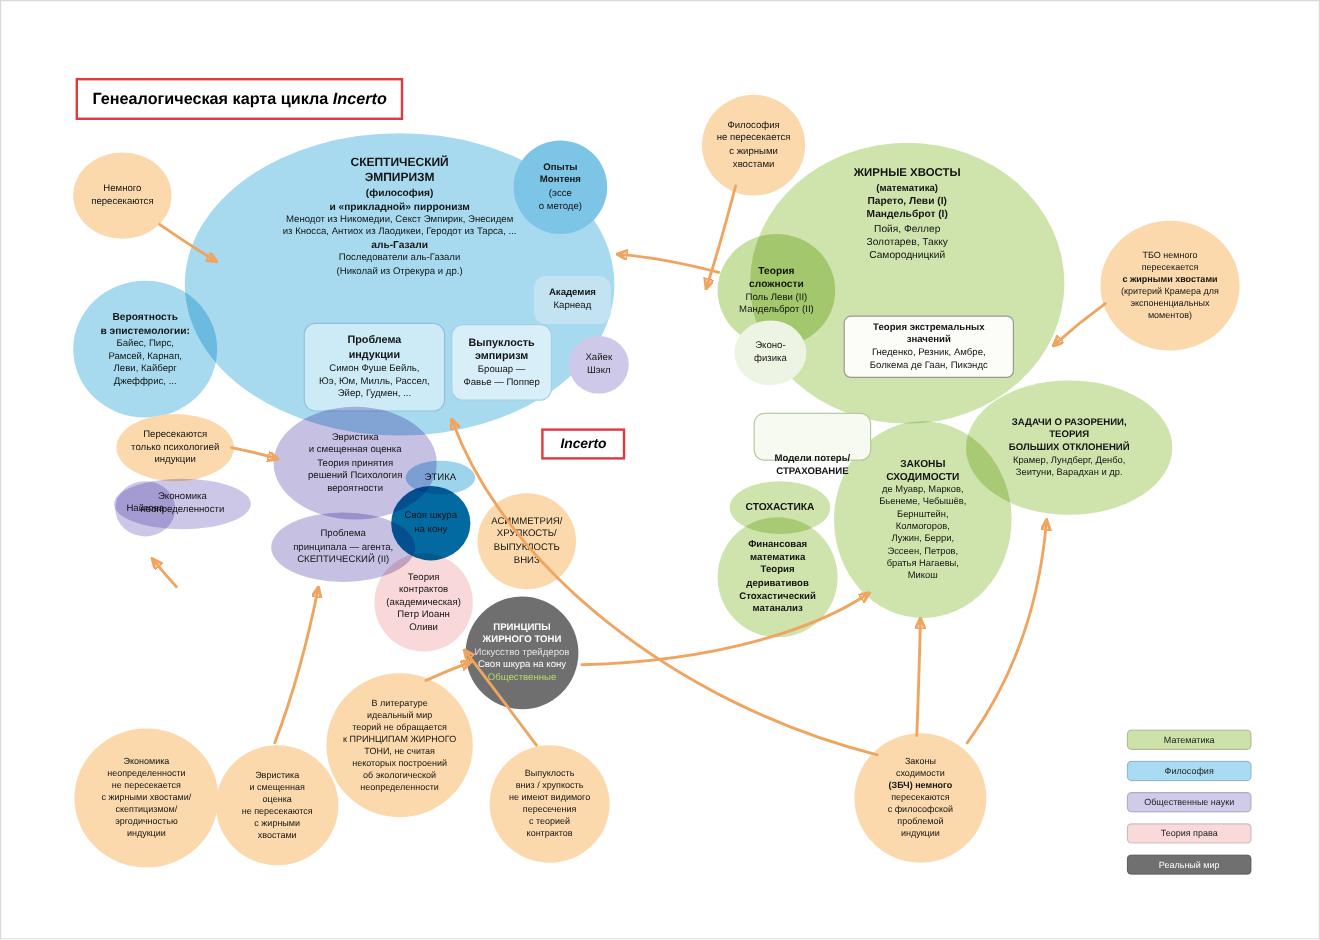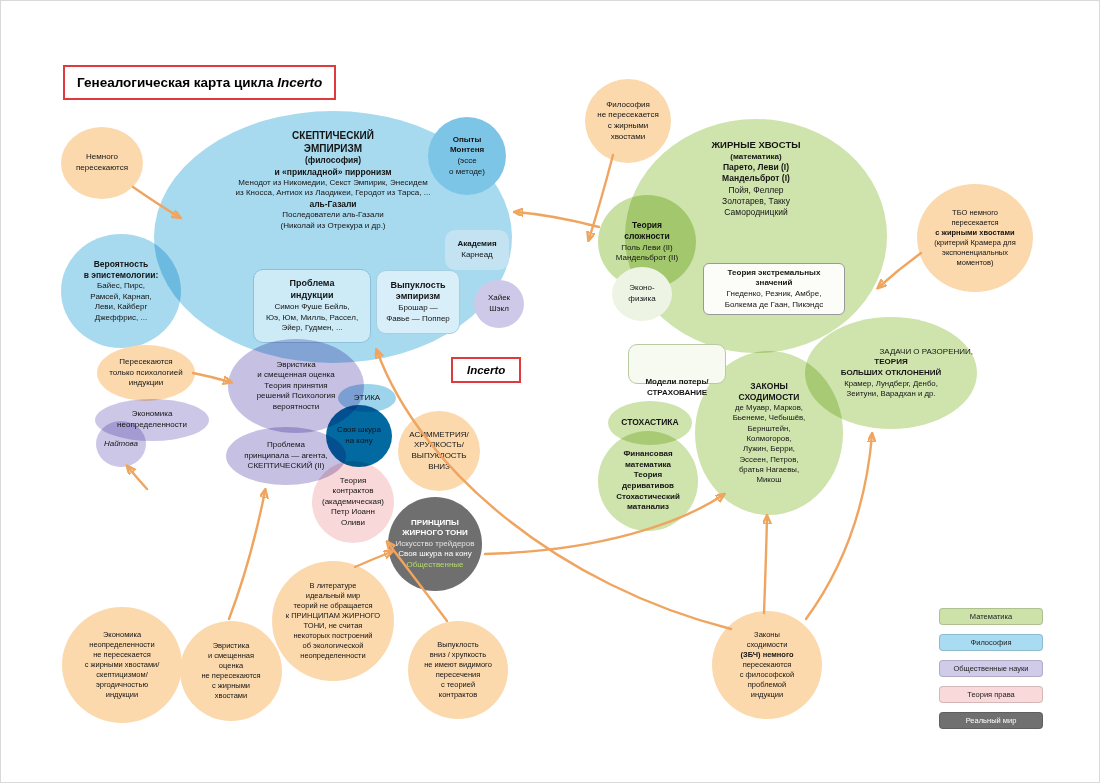--- a/index.html
+++ b/index.html
@@ -149,21 +149,21 @@
         <div>только психологией</div>
         <div>индукции</div>
       </div>
     </div>
     <div class="node ellipse mult" style="left: 94px; top: 398px; width: 114px; height: 42px; background: rgb(204, 199, 231); z-index: 2;">
       <div class="txt">
         <div>Экономика</div>
         <div>неопределенности</div>
       </div>
     </div>
-    <div class="node ellipse mult" style="left: 95px; top: 420px; width: 50px; height: 46px; background: rgb(204, 199, 231); z-index: 3; font-style: italic;">
+    <div class="node ellipse mult" style="left: 95px; top: 400px; width: 50px; height: 46px; background: rgb(204, 199, 231); z-index: 3;">
       <div class="txt">
         <div>Найтова</div>
       </div>
     </div>
     <div class="node ellipse mult" style="left: 227px; top: 338px; width: 136px; height: 94px; background: rgb(198, 192, 227); z-index: 4;">
       <div class="txt">
         <div>Эвристика</div>
         <div>и смещенная оценка</div>
         <div>Теория принятия</div>
         <div>решений Психология</div>
@@ -263,21 +263,21 @@
         <div>Бернштейн,</div>
         <div>Колмогоров,</div>
         <div>Лужин, Берри,</div>
         <div>Эссеен, Петров,</div>
         <div>братья Нагаевы,</div>
         <div>Микош</div>
       </div>
     </div>
     <div class="node ellipse mult" style="left: 804px; top: 316px; width: 172px; height: 112px; background: rgb(207, 227, 172); z-index: 2;">
       <div class="txt" style="font-size: 7.8px;">
-        <div style="font-weight: normal; font-size: 8px; text-align: right;">ЗАДАЧИ О РАЗОРЕНИИ,</div>
+        <div style="font-weight: bold; font-size: 8px;">ЗАДАЧИ О РАЗОРЕНИИ,</div>
         <div style="font-weight: bold; font-size: 8px;">ТЕОРИЯ</div>
         <div style="font-weight: bold; font-size: 8px;">БОЛЬШИХ ОТКЛОНЕНИЙ</div>
         <div>Крамер, Лундберг, Денбо,</div>
         <div>Зеитуни, Варадхан и др.</div>
       </div>
     </div>
     <div class="node ellipse mult" style="left: 607px; top: 400px; width: 84px; height: 44px; background: rgb(207, 227, 172); z-index: 3;">
       <div class="txt">
         <div style="font-weight: bold; font-size: 8.5px;">СТОХАСТИКА</div>
       </div>

